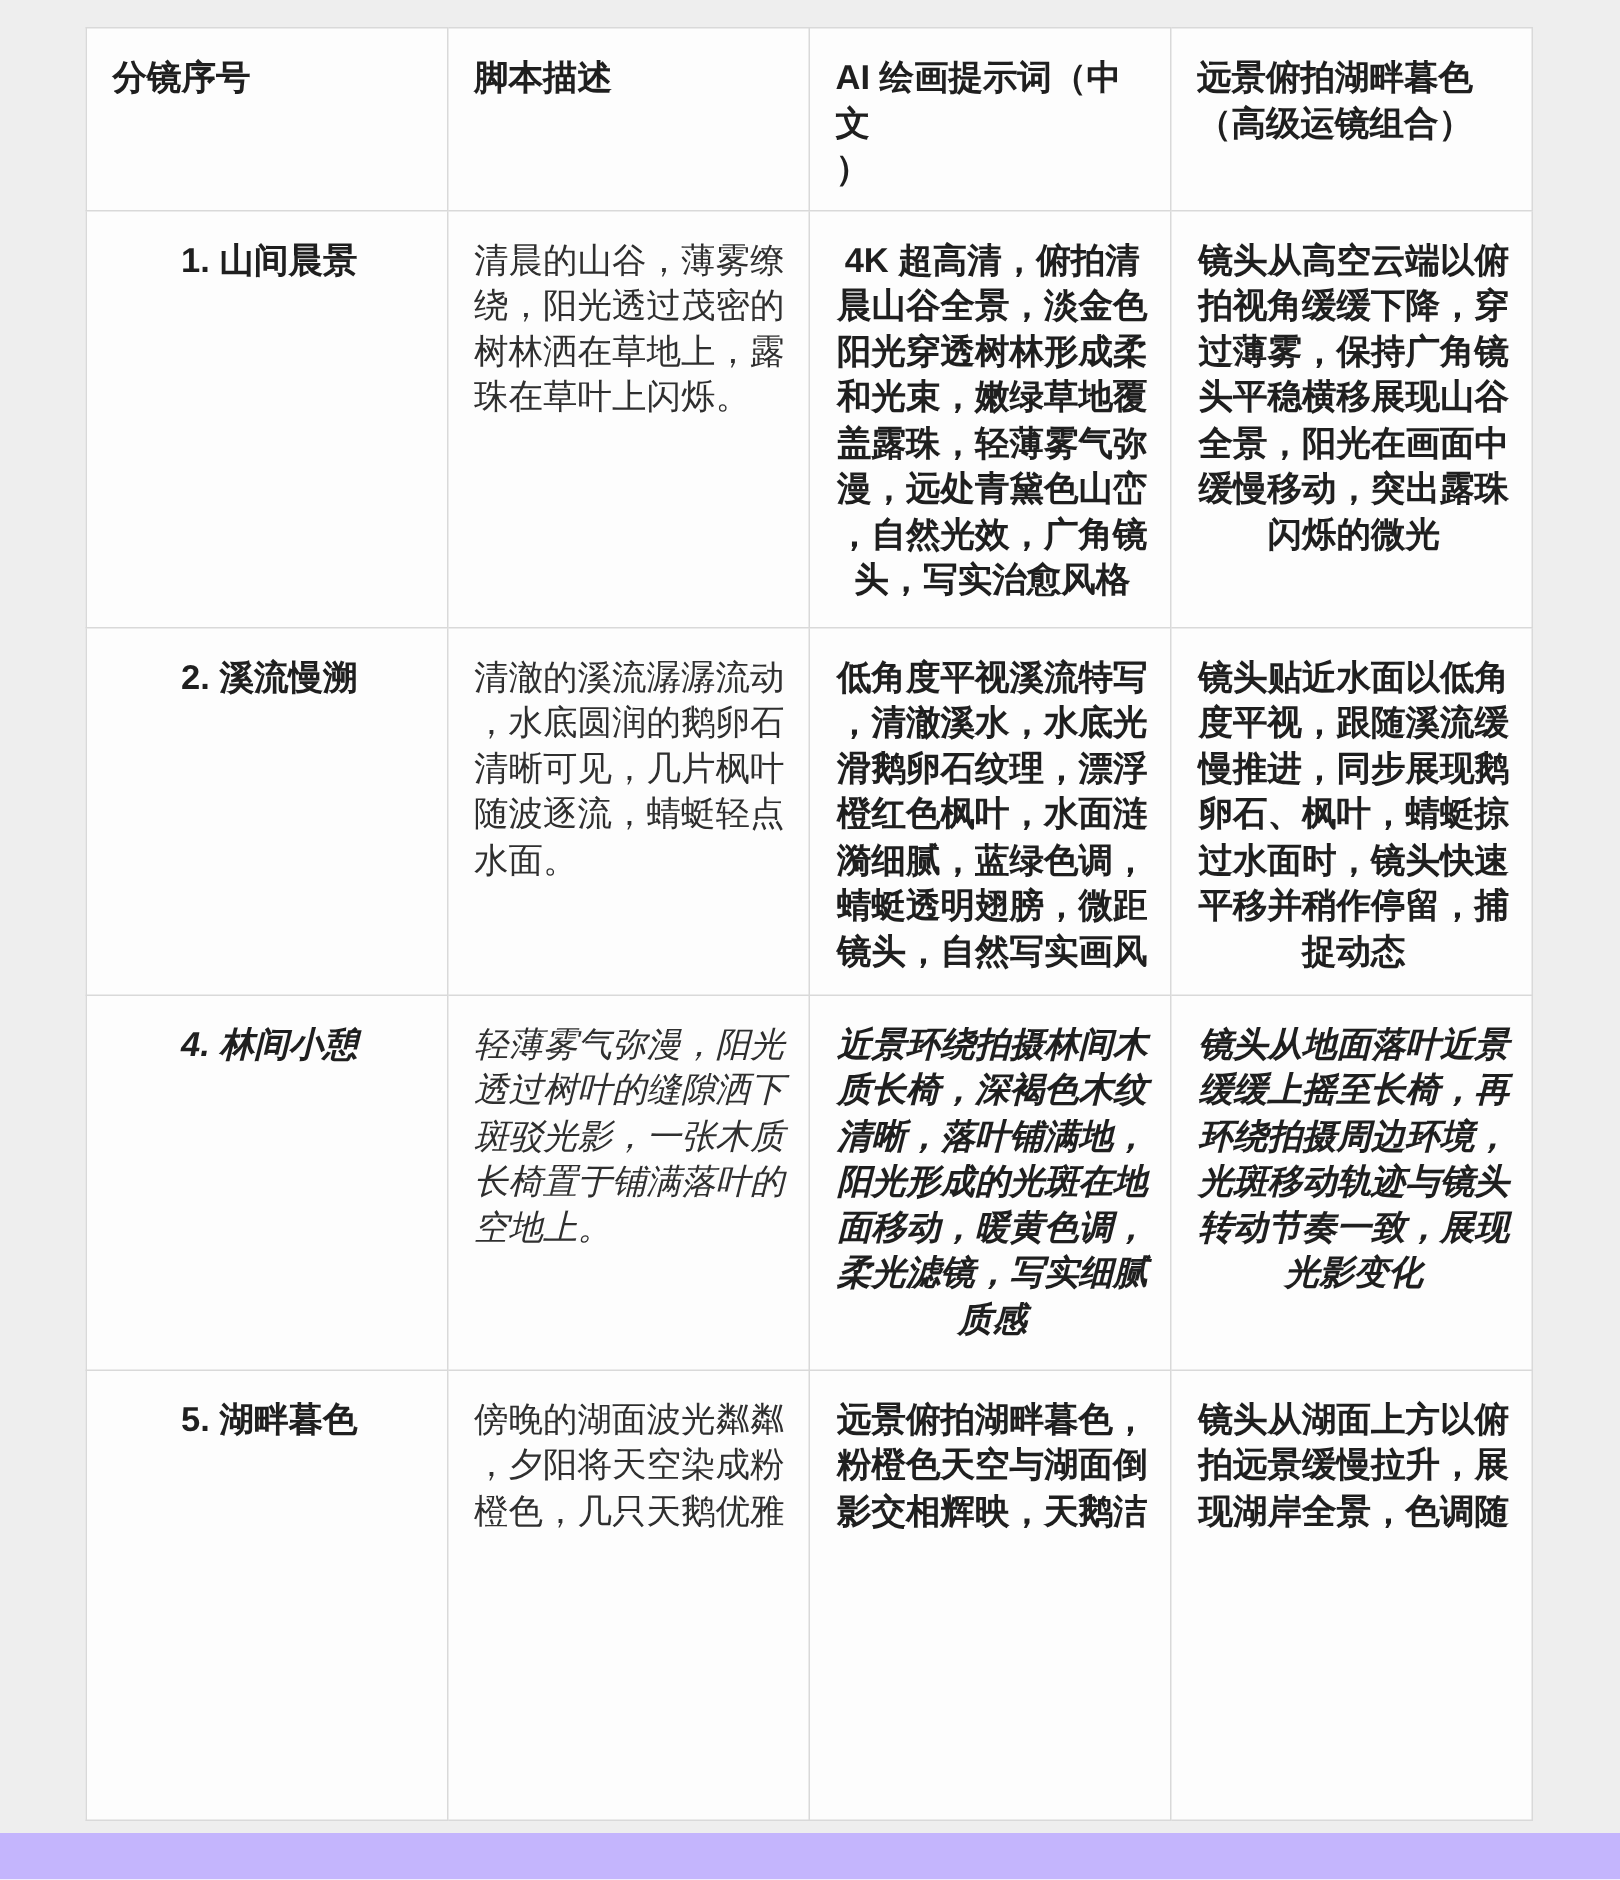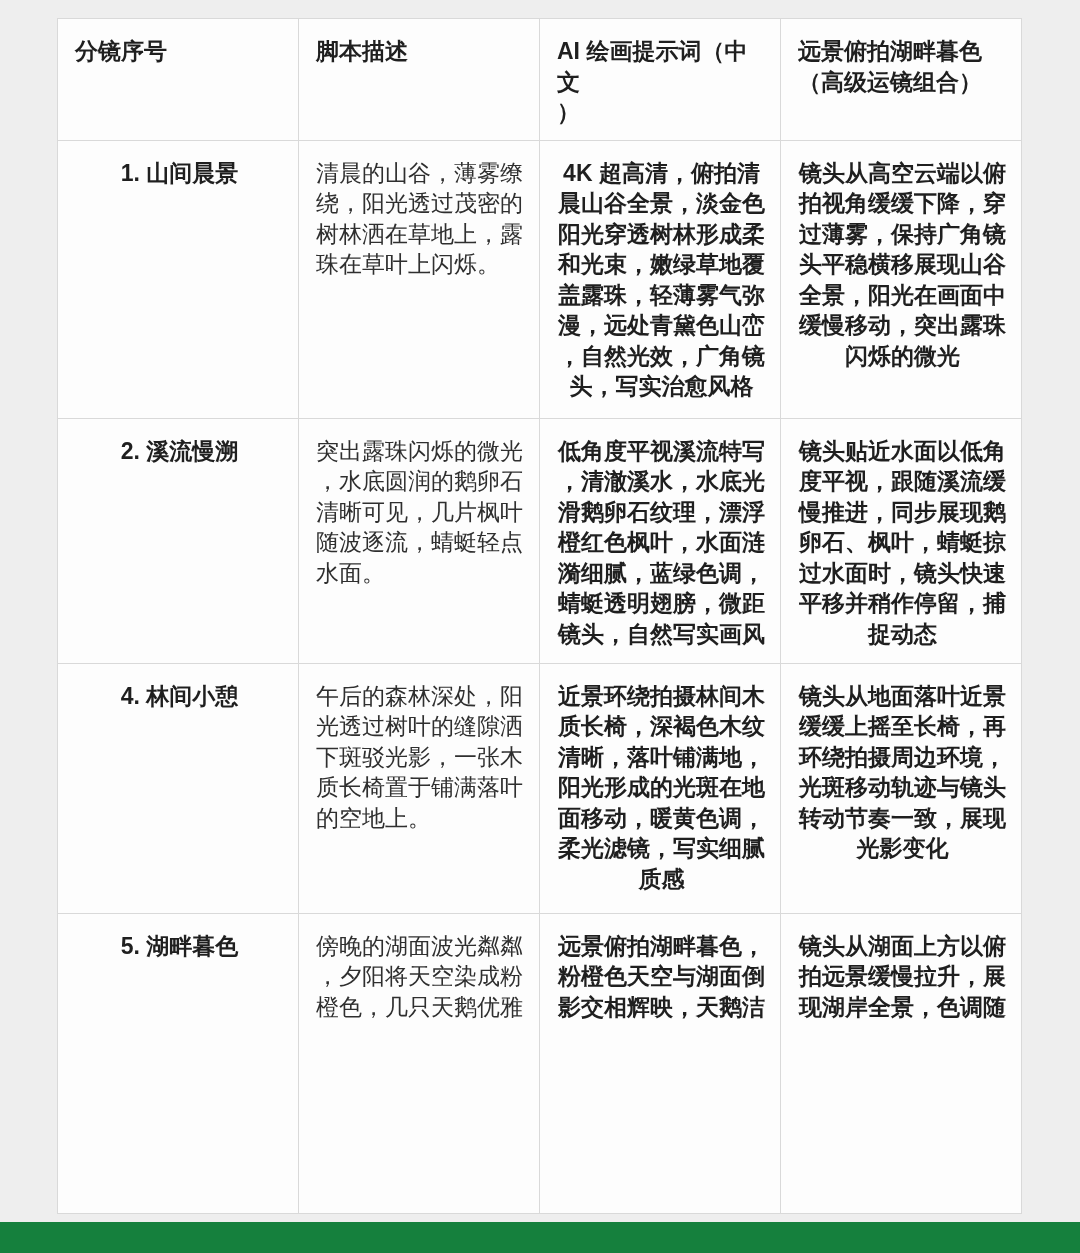--- a/index.html
+++ b/index.html
@@ -6,21 +6,21 @@
   html, body {
     width: 1080px;
     font-family: "Liberation Sans", "DejaVu Sans", sans-serif;
     background: #ffffff;
   }
   .stage {
     position: relative;
     width: 1080px;
     height: 1253px;
     overflow: hidden;
-    background: #15803d;
+    background: #c4b5fd;
   }
   
   .content {
     position: absolute;
     top: 0; left: 0;
     width: 1080px;
     height: 1222px;
     background: #eeeeee;
     overflow: hidden;
   }
@@ -46,21 +46,21 @@
   }
   th {
     font-weight: 700;
     white-space: pre-wrap;
     color: #1f1f1f;
   }
   thead tr { height: 89px; }
   tr.r1 { height: 278px; }
   tr.r2 { height: 245px; padding-left: 41px; }
   tr.r3 { height: 241px; }
-  tr.r4 { height: 250px; }
+  tr.r4 { height: 250px; font-style: italic; }
   tr.r5 td { height: 300px; } 
   td.c-shot, td.c-paint, td.c-camera { font-weight: 700; color: #1f1f1f; text-align: center; }
   td.c-script { font-weight: 400; color: #2f2f2f; }
 </style>
 </head>
 <body>
 
 <div class="stage">
   <div class="content">
     <table class="storyboard">
@@ -76,27 +76,27 @@
       </thead>
       <tbody>
         <tr class="r1">
           <td class="c-shot">1. 山间晨景</td>
           <td class="c-script">清晨的山谷，薄雾缭绕，阳光透过茂密的树林洒在草地上，露珠在草叶上闪烁。</td>
           <td class="c-paint">4K 超高清，俯拍清晨山谷全景，淡金色阳光穿透树林形成柔和光束，嫩绿草地覆盖露珠，轻薄雾气弥漫，远处青黛色山峦，自然光效，广角镜头，写实治愈风格</td>
           <td class="c-camera">镜头从高空云端以俯拍视角缓缓下降，穿过薄雾，保持广角镜头平稳横移展现山谷全景，阳光在画面中缓慢移动，突出露珠闪烁的微光</td>
         </tr>
         <tr class="r2">
           <td class="c-shot">2. 溪流慢溯</td>
-          <td class="c-script">突出露珠闪烁的微光，水底圆润的鹅卵石清晰可见，几片枫叶随波逐流，蜻蜓轻点水面。</td>
+          <td class="c-script">清澈的溪流潺潺流动，水底圆润的鹅卵石清晰可见，几片枫叶随波逐流，蜻蜓轻点水面。</td>
           <td class="c-paint">低角度平视溪流特写，清澈溪水，水底光滑鹅卵石纹理，漂浮橙红色枫叶，水面涟漪细腻，蓝绿色调，蜻蜓透明翅膀，微距镜头，自然写实画风</td>
           <td class="c-camera">镜头贴近水面以低角度平视，跟随溪流缓慢推进，同步展现鹅卵石、枫叶，蜻蜓掠过水面时，镜头快速平移并稍作停留，捕捉动态</td>
         </tr>
         <tr class="r4">
           <td class="c-shot">4. 林间小憩</td>
-          <td class="c-script">午后的森林深处，阳光透过树叶的缝隙洒下斑驳光影，一张木质长椅置于铺满落叶的空地上。</td>
+          <td class="c-script">轻薄雾气弥漫，阳光透过树叶的缝隙洒下斑驳光影，一张木质长椅置于铺满落叶的空地上。</td>
           <td class="c-paint">近景环绕拍摄林间木质长椅，深褐色木纹清晰，落叶铺满地，阳光形成的光斑在地面移动，暖黄色调，柔光滤镜，写实细腻质感</td>
           <td class="c-camera">镜头从地面落叶近景缓缓上摇至长椅，再环绕拍摄周边环境，光斑移动轨迹与镜头转动节奏一致，展现光影变化</td>
         </tr>
         <tr class="r5">
           <td class="c-shot">5. 湖畔暮色</td>
           <td class="c-script">傍晚的湖面波光粼粼，夕阳将天空染成粉橙色，几只天鹅优雅</td>
           <td class="c-paint">远景俯拍湖畔暮色，粉橙色天空与湖面倒影交相辉映，天鹅洁</td>
           <td class="c-camera">镜头从湖面上方以俯拍远景缓慢拉升，展现湖岸全景，色调随</td>
         </tr>
       </tbody>

